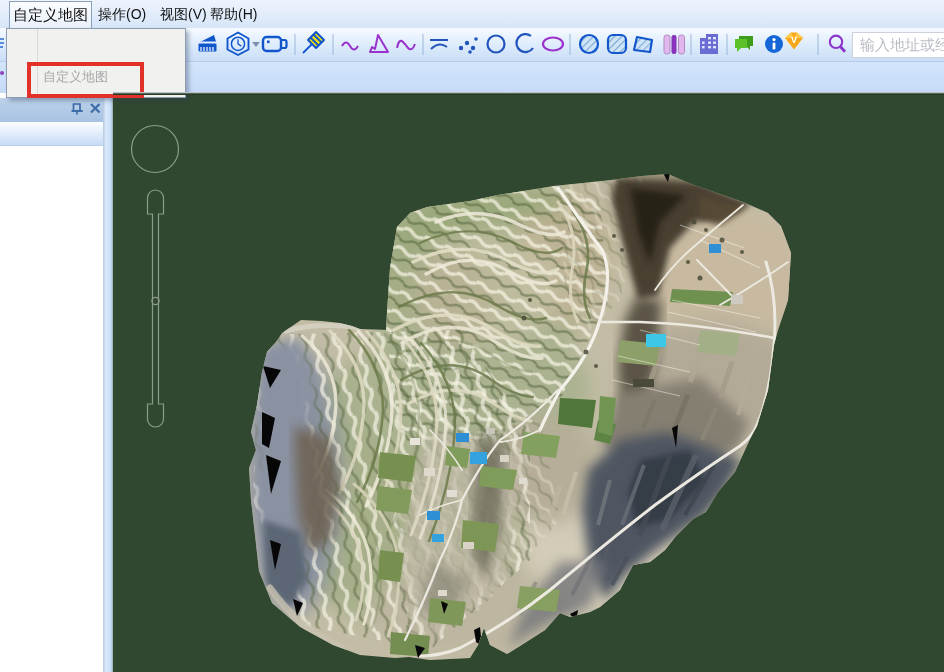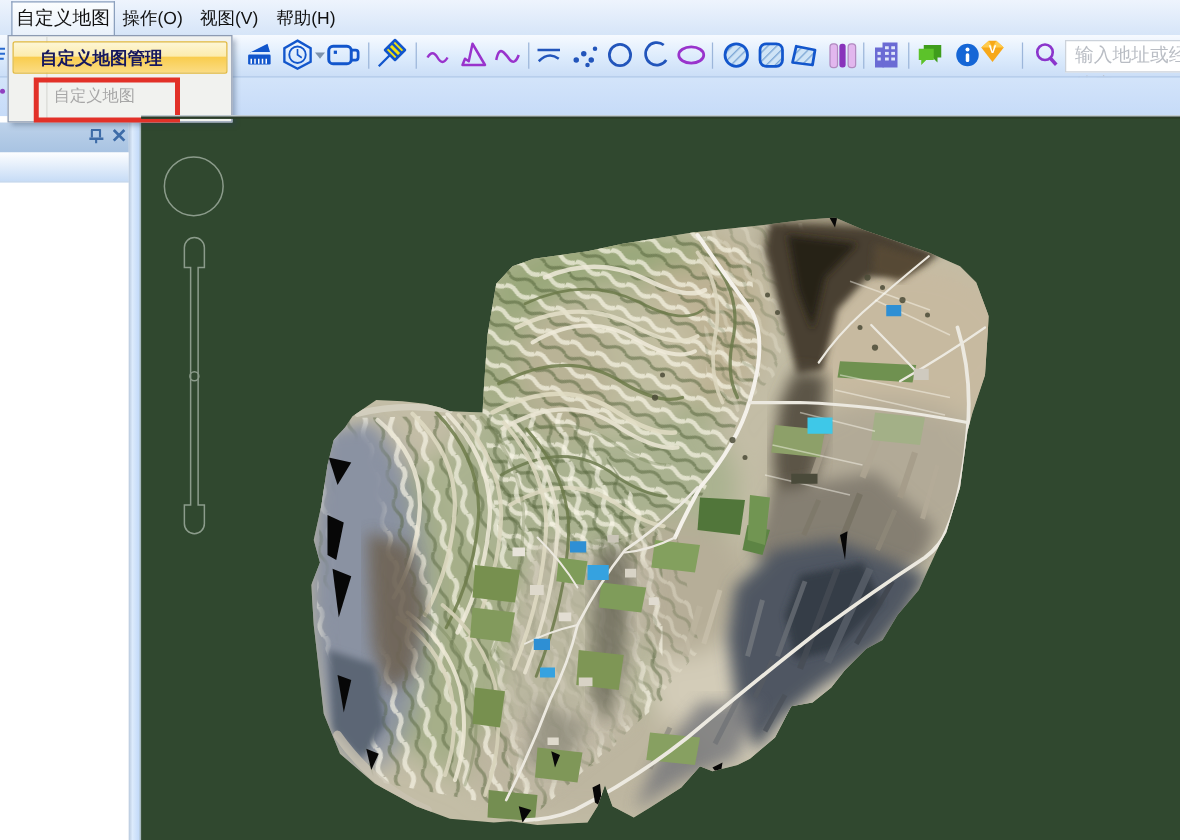--- a/index.html
+++ b/index.html
@@ -20,21 +20,21 @@
 #ditem1{position:absolute;left:3px;top:4px;width:172px;height:26px;background:linear-gradient(#fdf6d5,#fcecae 45%,#f9cd4f 50%,#fbdc83);border:1px solid #e2b93c;border-radius:2px;box-sizing:border-box;color:#16185e;font-weight:bold;font-size:14px;line-height:24px;text-align:left;padding-left:21px;}
 #ditem2{position:absolute;left:36px;top:39px;color:#a7a7a7;font-size:13px;}
 #redrect{position:absolute;left:27px;top:62px;width:117px;height:36px;border:4px solid #e23128;box-sizing:border-box;}
 </style>
 </head>
 <body>
 <div id="menubar">
   <div class="mitem" id="mi1">自定义地图</div>
   <div class="mitem" style="left:98px;">操作(O)</div>
   <div class="mitem" style="left:160px;">视图(V)</div>
-  <div class="mitem" style="left:221px;">帮助(H)</div>
+  <div class="mitem" style="left:210px;">帮助(H)</div>
 </div>
 <div id="toolbar1">
   <svg id="iconrow" width="944" height="33" viewBox="0 0 944 33">
 
     <g>
       <path d="M200 14 L214 7 L216 13.5 L200 13.5 Z" fill="#1256cc"></path>
       <rect x="198.5" y="15.5" width="18" height="8" rx="1" fill="#1256cc"></rect>
       <path d="M201 19 v4 M204 19 v4 M207 19 v4 M210 19 v4 M213 19 v4" stroke="#fff" stroke-width="1.2"></path>
     </g>
 
@@ -482,20 +482,19 @@
 
     <g fill="none" stroke="#9cab9c" stroke-width="1.2" opacity="0.85">
       <circle cx="155" cy="149" r="23.5"></circle>
       <path d="M147.5,214 L147.5,198 A8 8 0 0 1 163.5,198 L163.5,214 L158.5,214 L158.5,404 L163.5,404 L163.5,419 A8 8 0 0 1 147.5,419 L147.5,404 L152.5,404 L152.5,214 Z"></path>
       <circle cx="155.5" cy="301" r="3.6"></circle>
     </g>
   </svg>
 </div>
 <div id="dropdown">
   <div id="dgutter"></div>
-  <div id="ditem1">自定义地图管理</div>
   <div id="ditem2">自定义地图</div>
 </div>
 <div id="redrect"></div>
 <svg style="position:absolute;left:0;top:28px" width="6" height="64" viewBox="0 0 6 64">
   <path d="M0,11 h4 M0,15 h4 M0,19 h3" stroke="#2a6bd0" stroke-width="1.6" fill="none"></path>
   <circle cx="2" cy="45" r="2" fill="#9040c0"></circle>
 </svg>
 
 </body></html>

